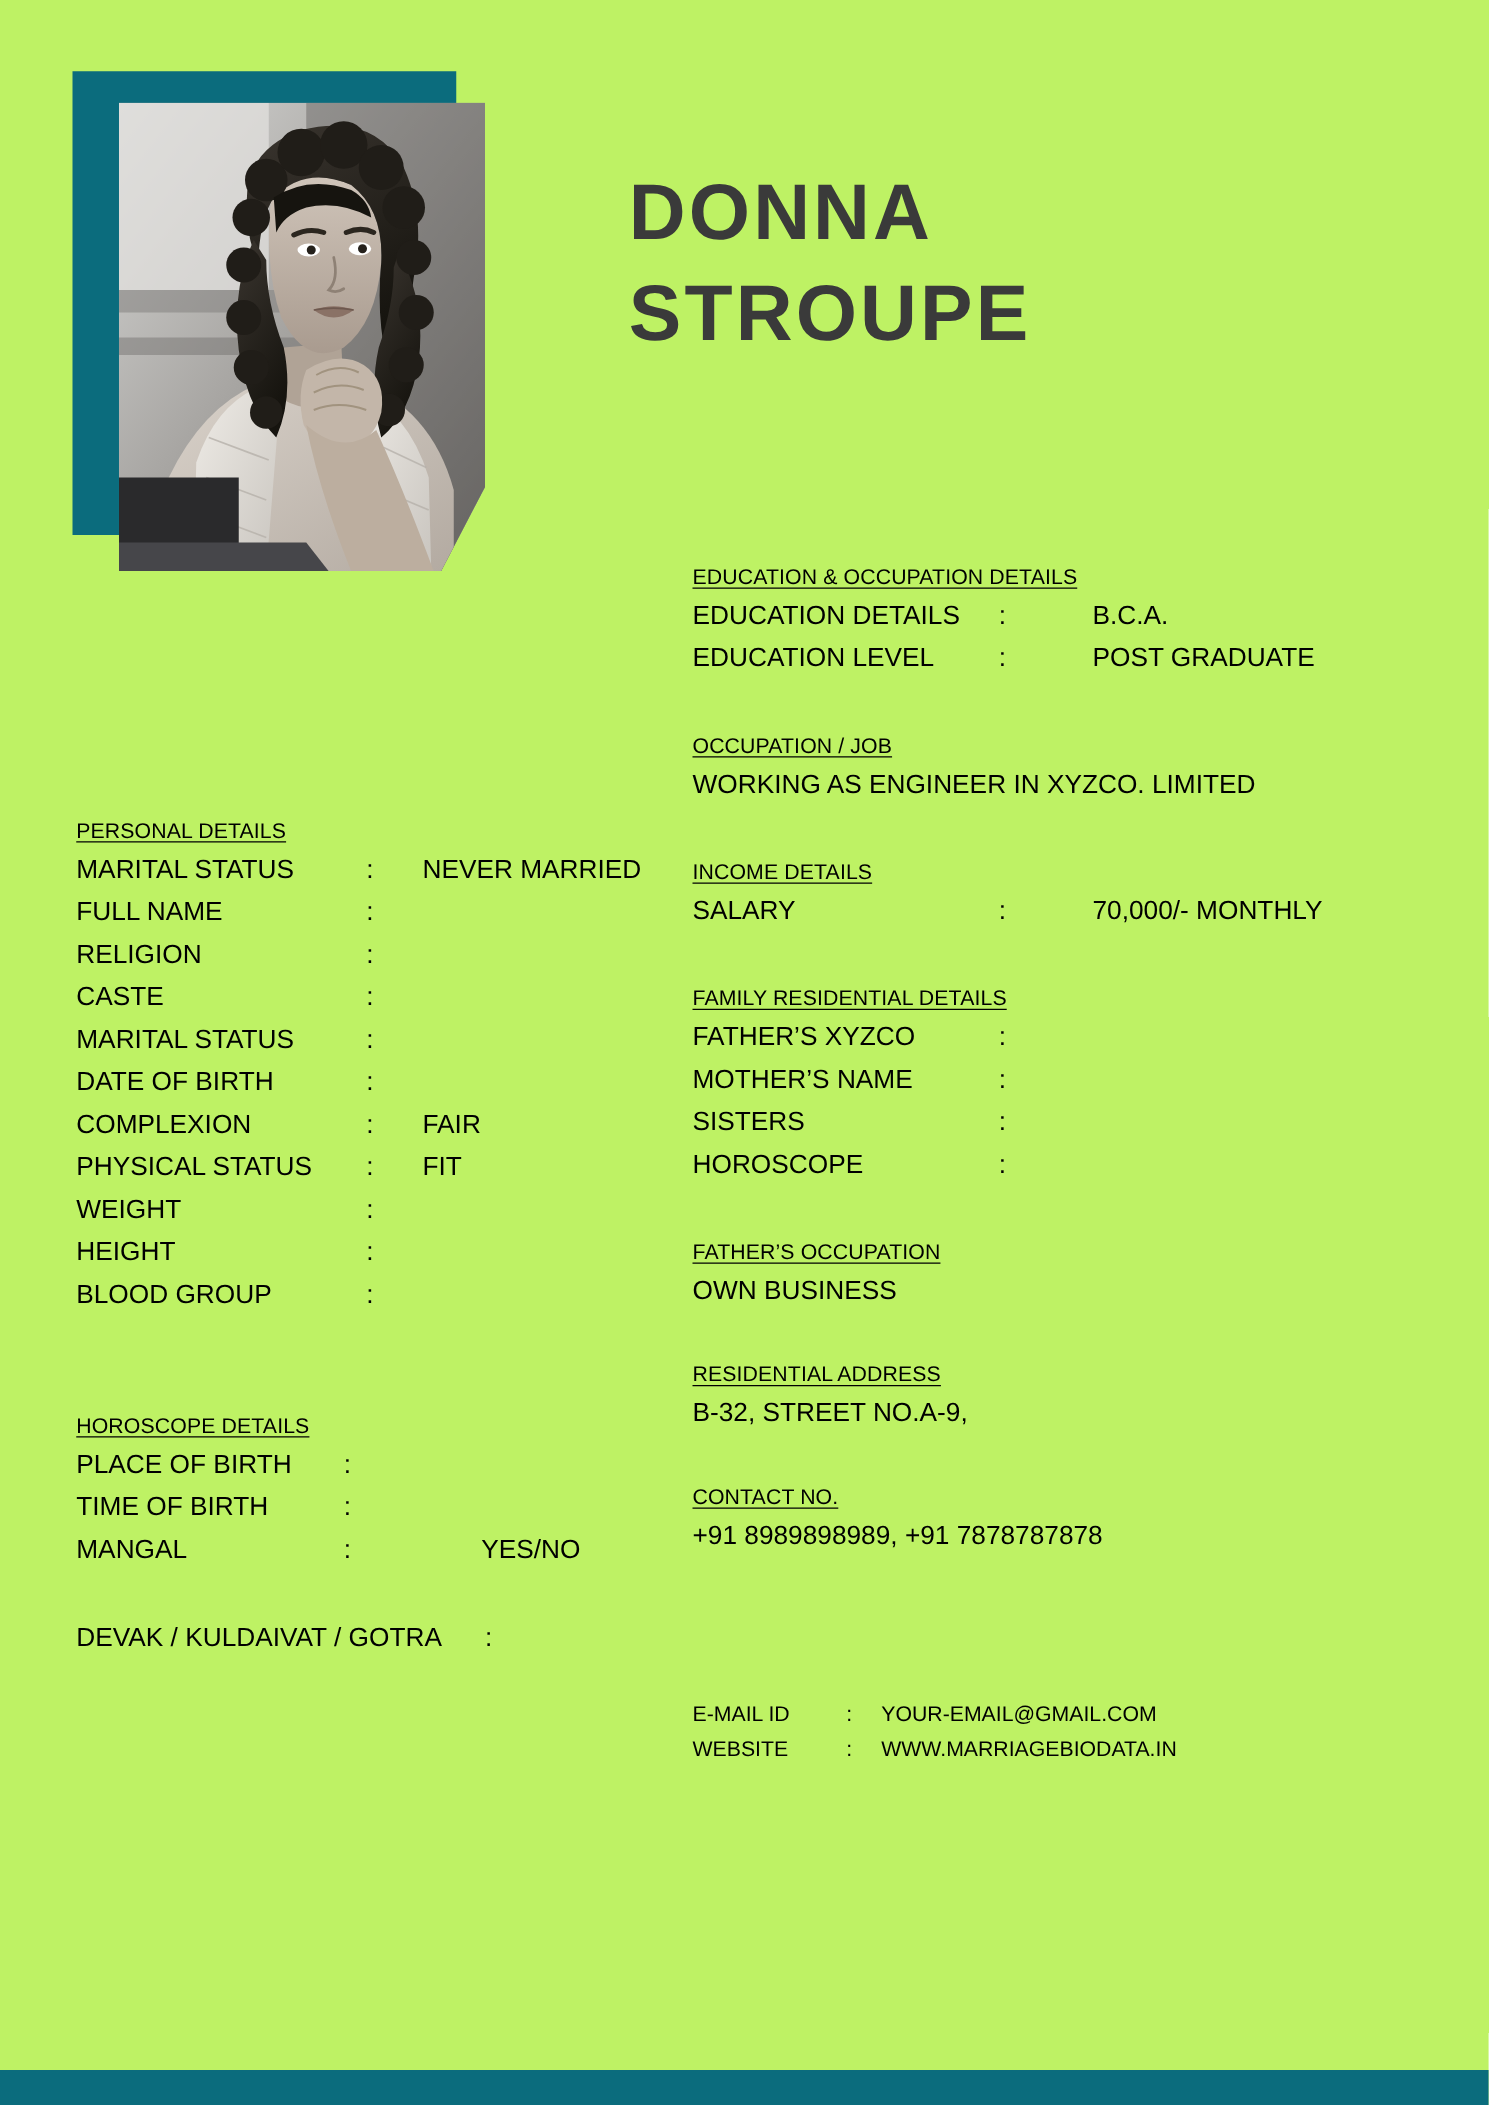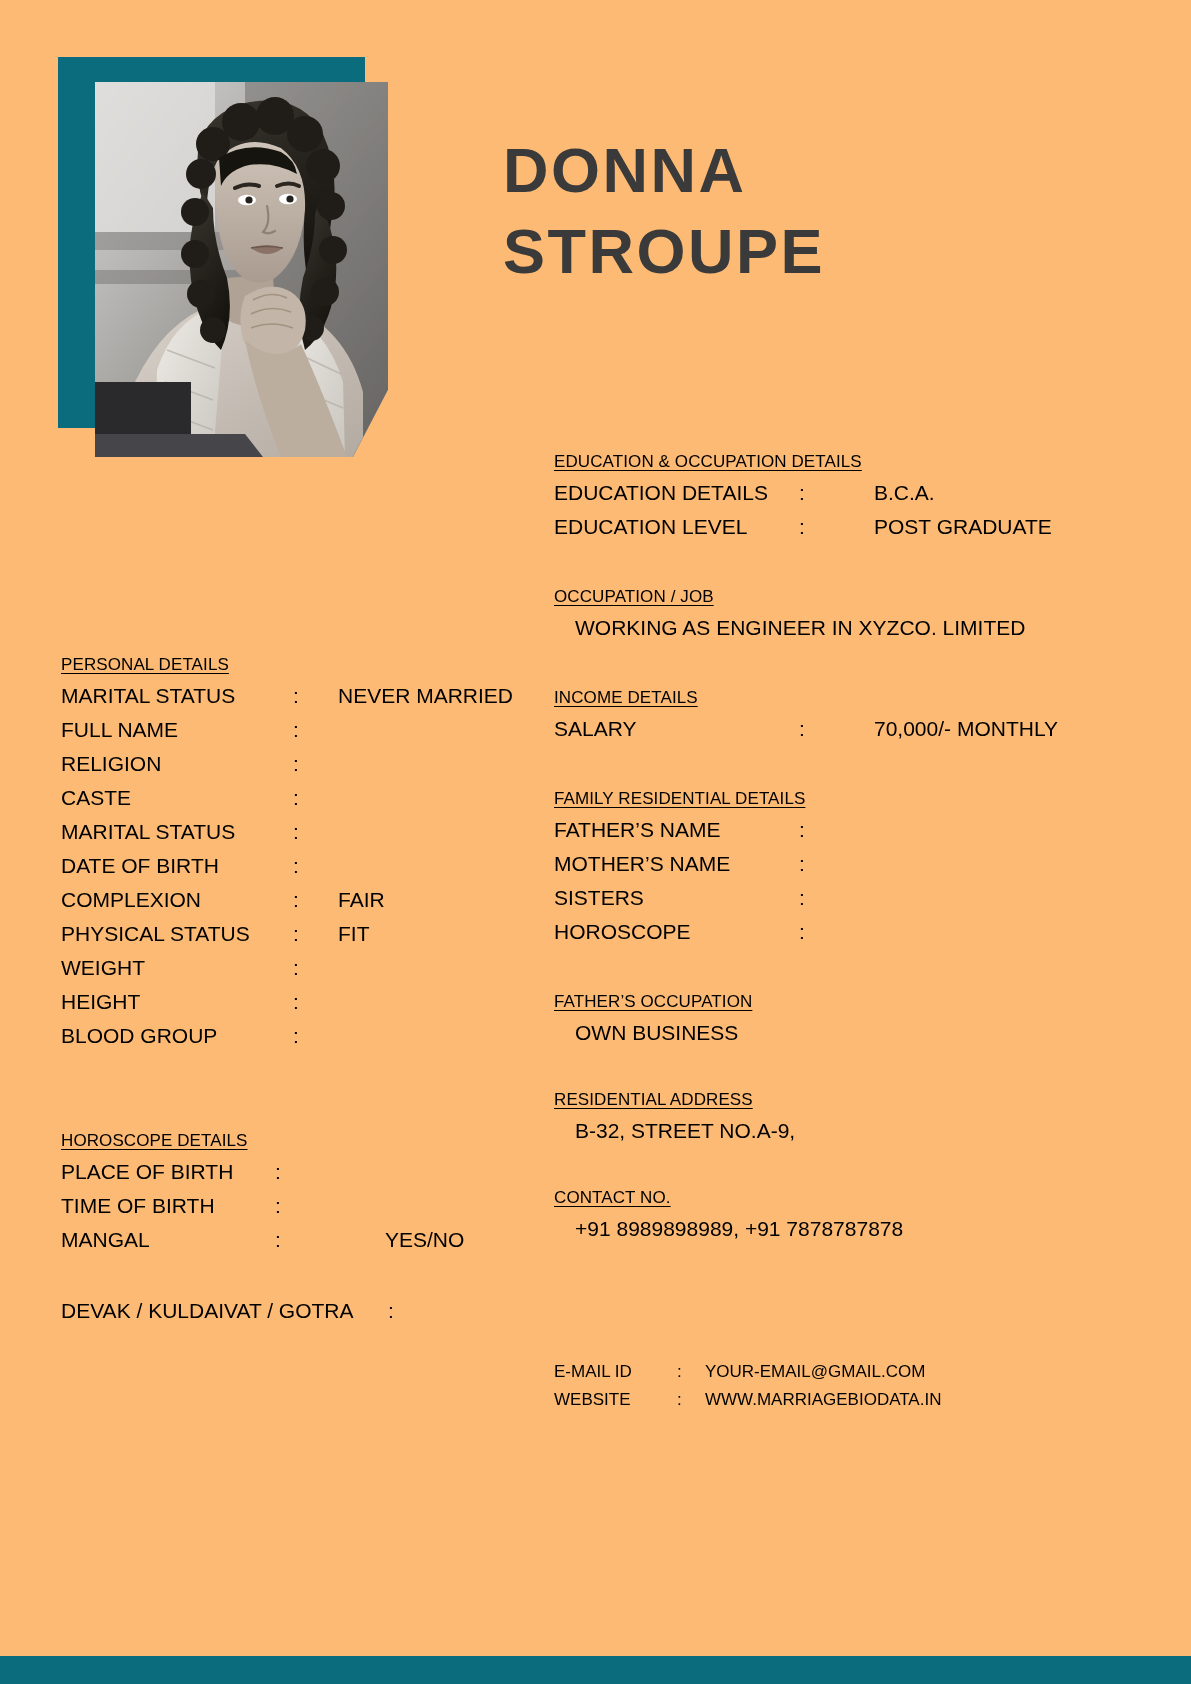--- a/index.html
+++ b/index.html
@@ -15,21 +15,21 @@
     color: #000000;
     position: relative;
     overflow: hidden;
   }
 
   .page {
     position: absolute;
     inset: 0;
     width: 1191px;
     height: 1684px;
-    background: #fdba74;
+    background: #bef264;
   }
 
   
   .photo-block {
     position: absolute;
     left: 58px;
     top: 57px;
     width: 330px;
     height: 400px;
   }
@@ -93,21 +93,20 @@
   }
 
   .row .label { display: inline-block; }
   .row .colon { display: inline-block; text-align: left; }
   .row .value { display: inline-block; }
 
   .plain-line {
     font-size: 21px;
     line-height: 1.62;
     white-space: nowrap;
-    margin-left: 21px;
   }
 
   
   .col-left {
     position: absolute;
     left: 61px;
     top: 655px;
     width: 470px;
   }
 
@@ -414,21 +413,21 @@
         <span class="colon">:</span>
         <span class="value">70,000/- MONTHLY</span>
       </div>
     </div>
 
     <div class="gap-lg"></div>
 
     <div class="block family">
       <div class="section-title">FAMILY RESIDENTIAL DETAILS</div>
       <div class="row">
-        <span class="label">FATHER’S NAME</span>
+        <span class="label">FATHER’S XYZCO</span>
         <span class="colon">:</span>
         <span class="value"></span>
       </div>
       <div class="row">
         <span class="label">MOTHER’S NAME</span>
         <span class="colon">:</span>
         <span class="value"></span>
       </div>
       <div class="row">
         <span class="label">SISTERS</span>

